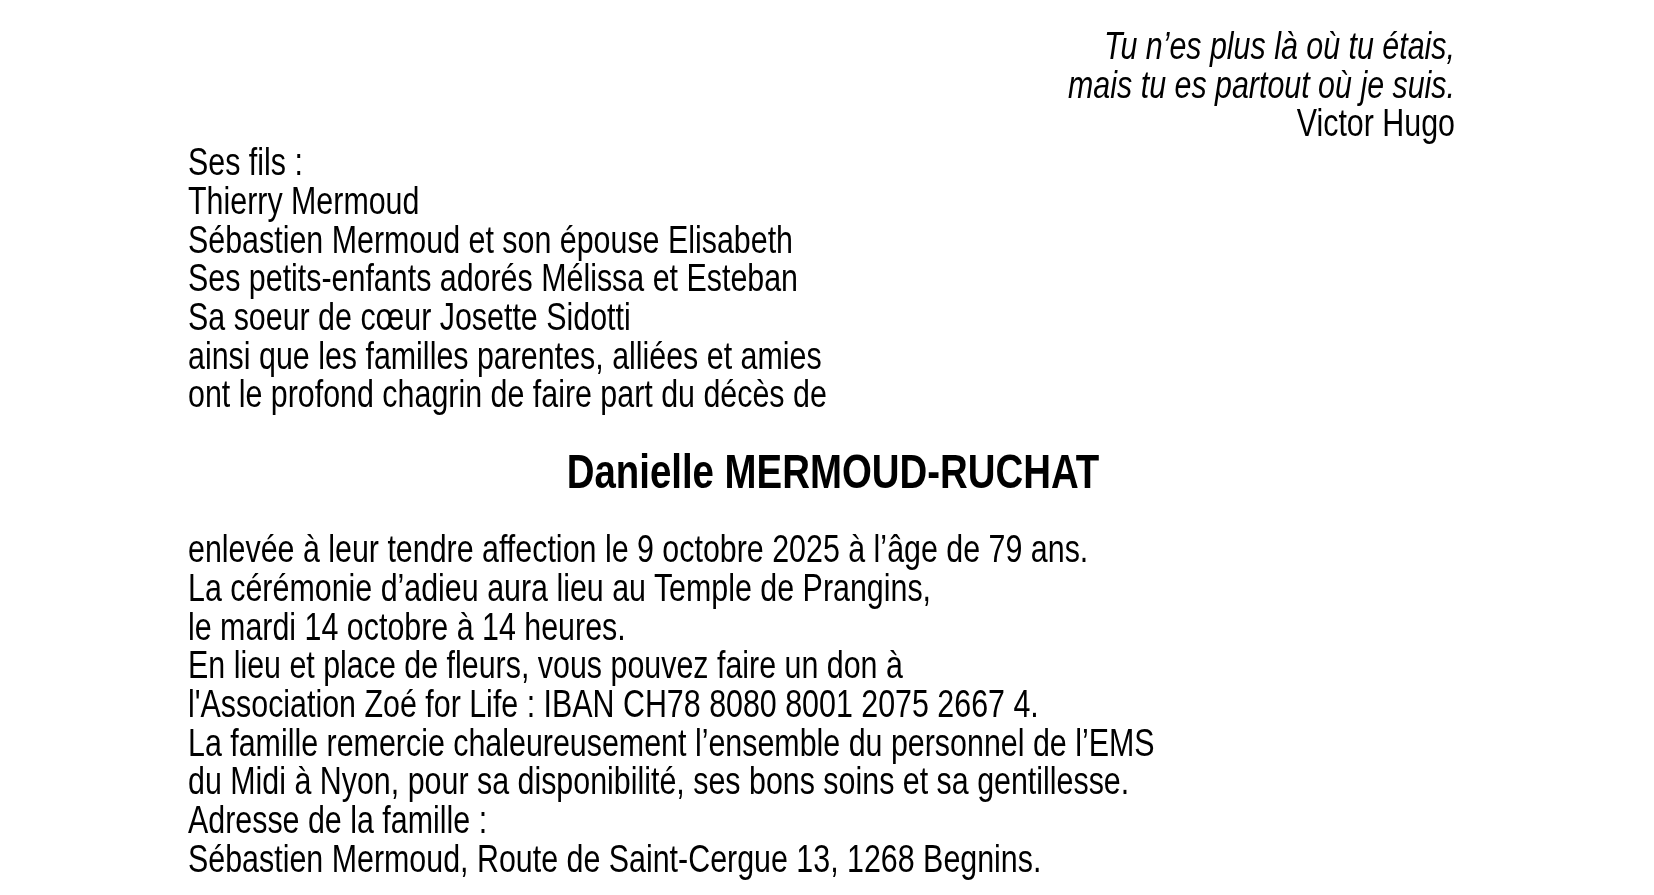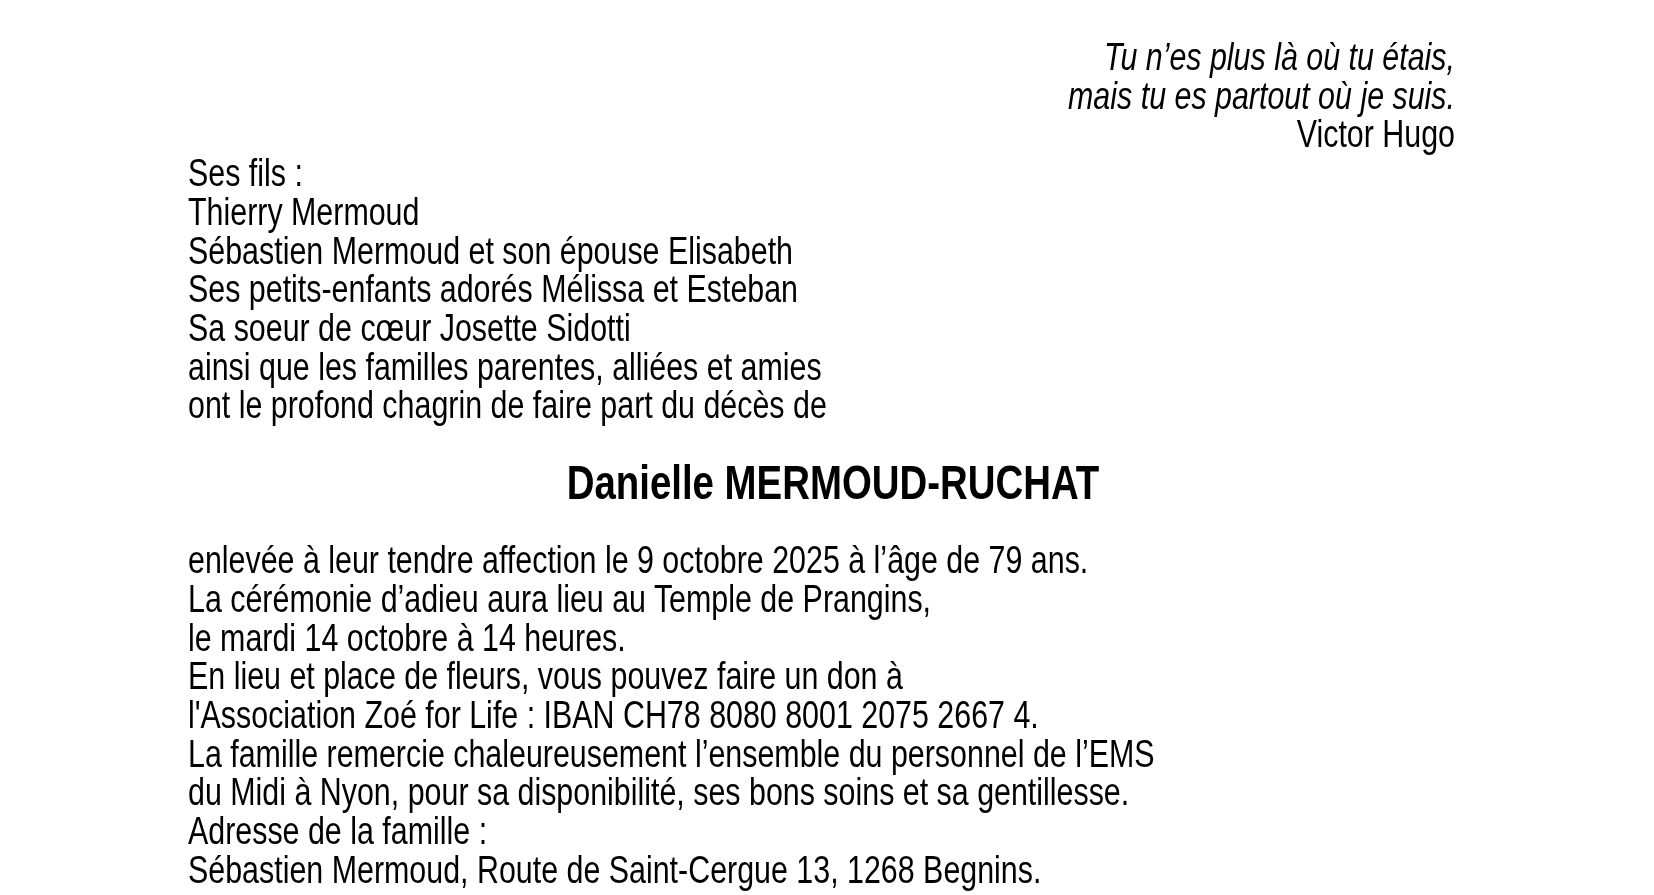--- a/index.html
+++ b/index.html
@@ -5,21 +5,21 @@
   html, body {
     margin: 0;
     padding: 0;
     background: #ffffff;
   }
   .page {
     position: relative;
     width: 1654px;
     height: 895px;
     box-sizing: border-box;
-    padding: 38px 188px 0 188px;
+    padding: 27px 188px 0 188px;
     overflow: hidden;
     background: #ffffff;
     color: #000000;
     font-family: "Liberation Sans", sans-serif;
     font-size: 38px;
     line-height: 38.7px;
   }
   .block {
     white-space: nowrap;
   }

